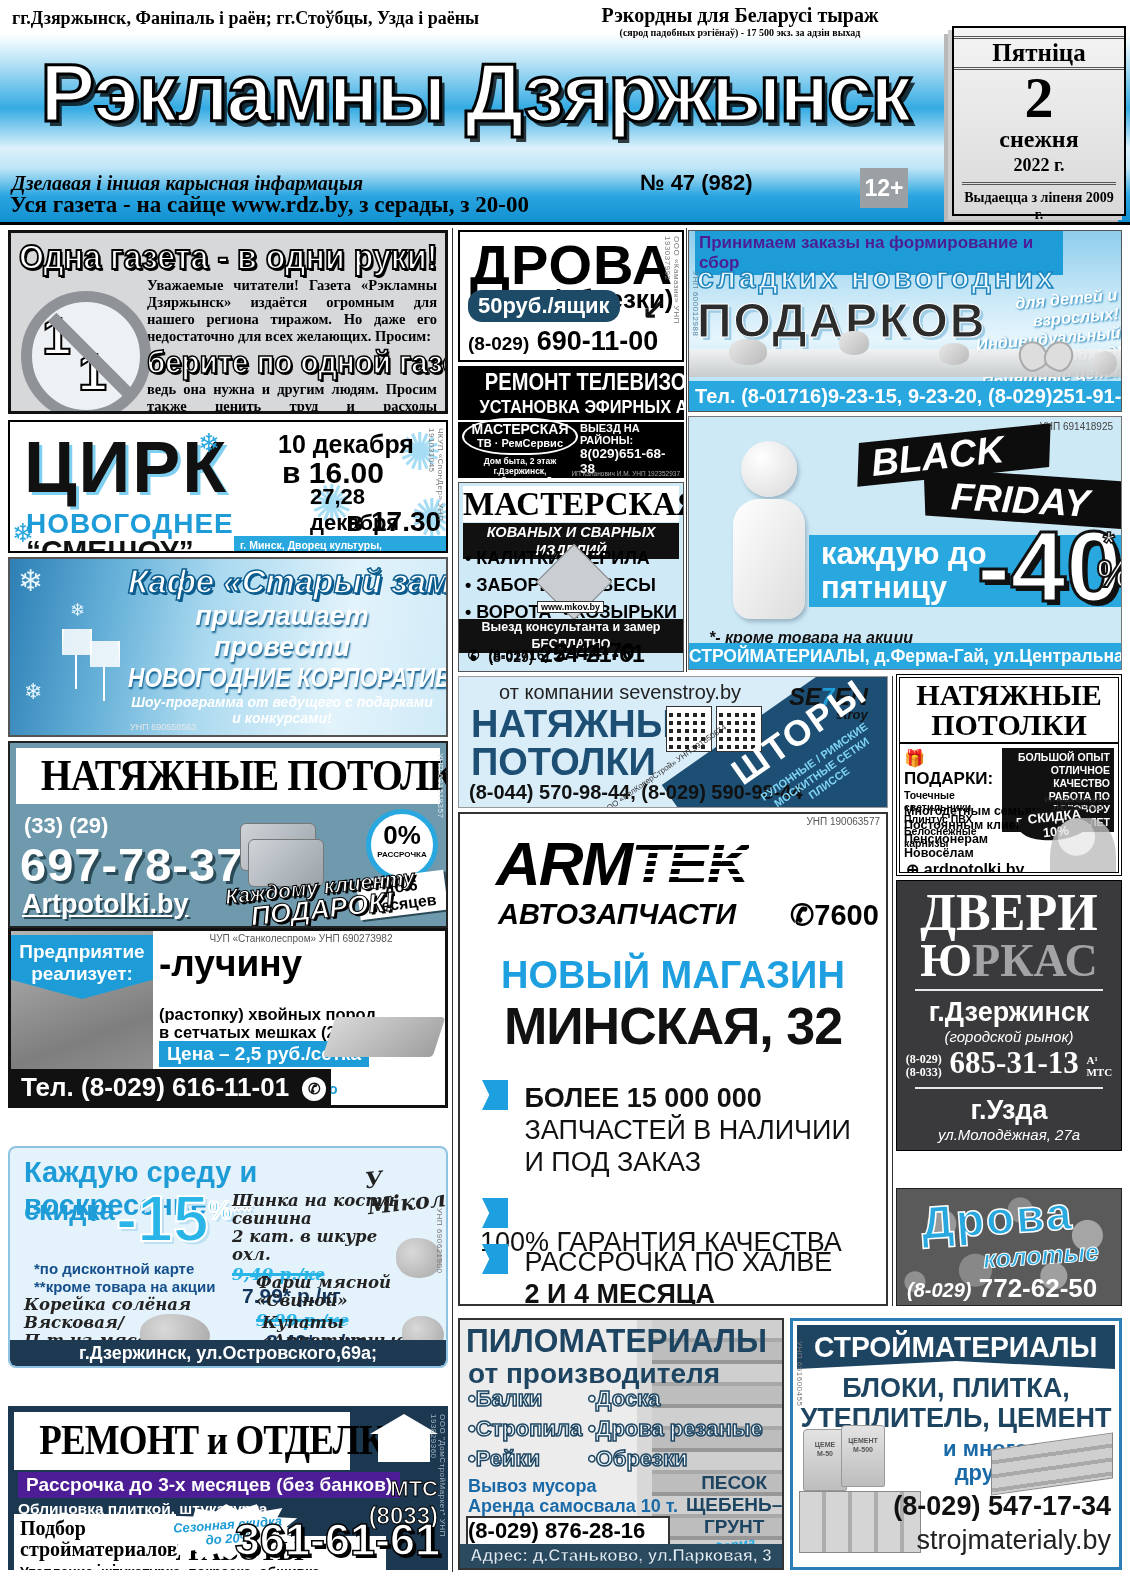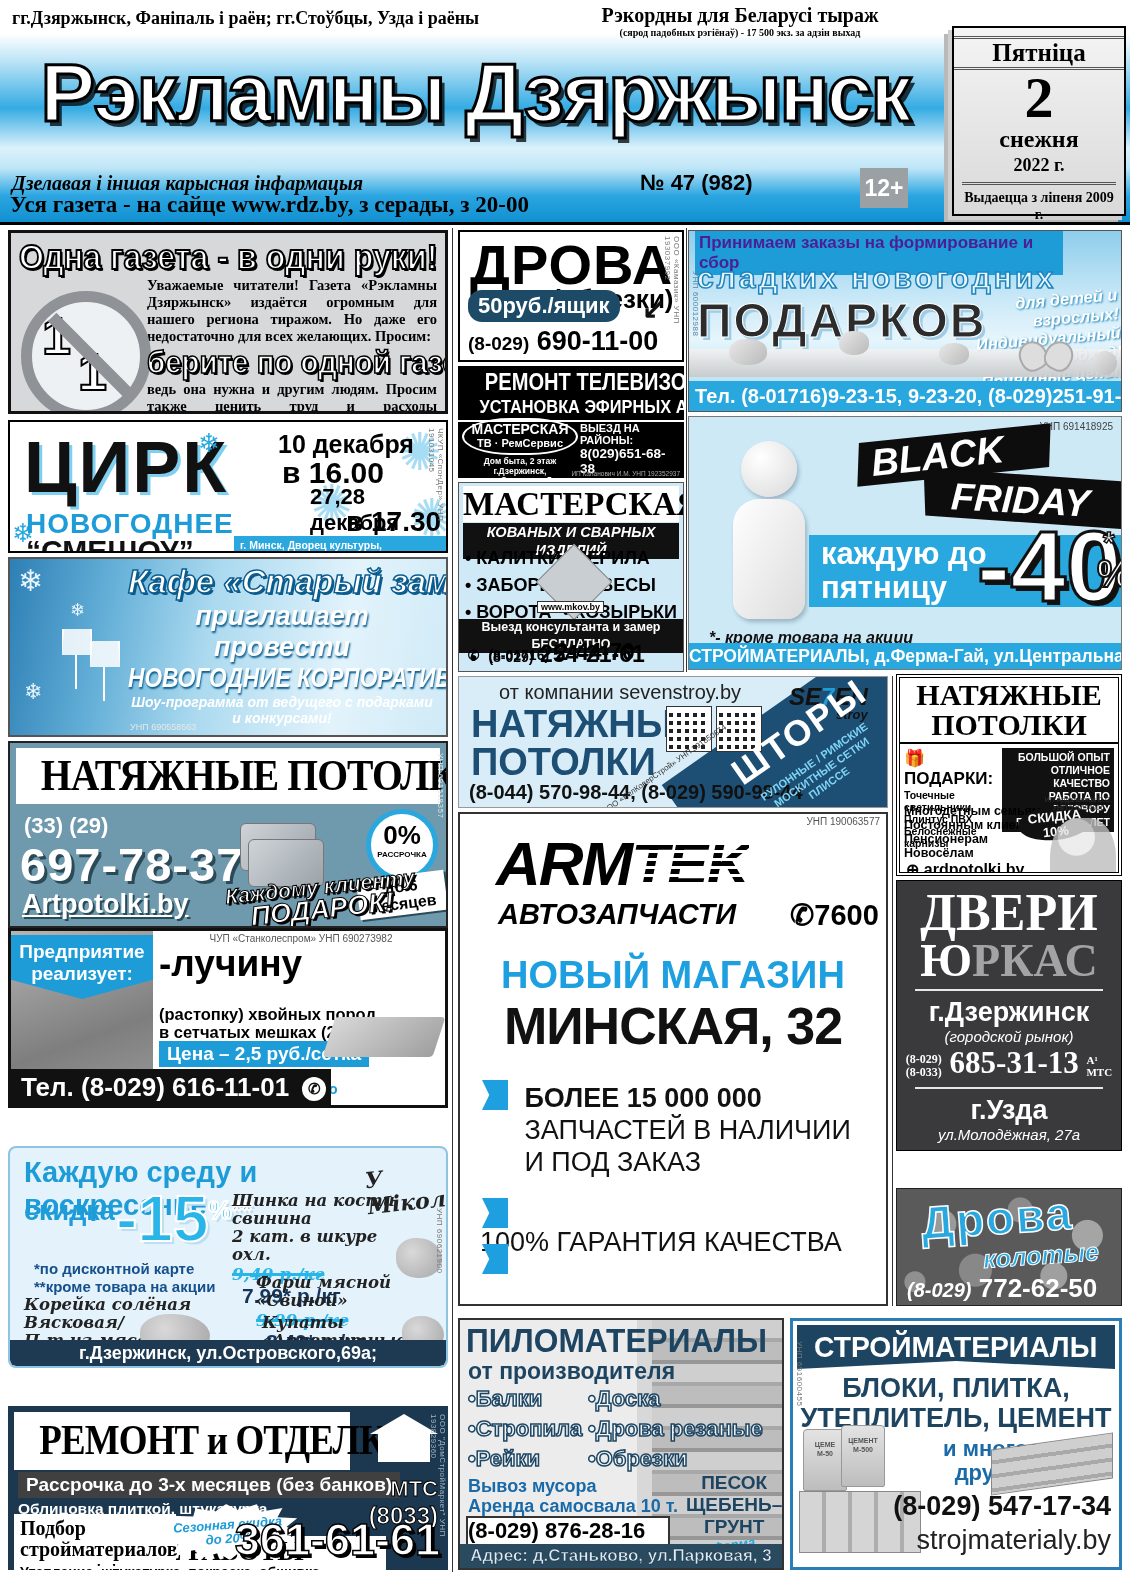--- a/index.html
+++ b/index.html
@@ -123,21 +123,21 @@
   .um-addr{position:absolute;left:0;bottom:0;width:100%;height:26px;background:#1d3a52;color:#fff;font-weight:900;font-size:18px;line-height:26px;text-align:center;border-radius:0 0 6px 6px;}
   .um-blob{position:absolute;background:radial-gradient(circle at 35% 35%,#d9d9d9,#a7a7a7);border-radius:45% 55% 50% 50%;}
 
   
   #remont{background:#1c3850;padding:6px;}
   .ro-titlebox{position:absolute;left:6px;top:6px;width:336px;height:58px;background:#fff;text-align:center;}
   .ro-titlebox span{font-family:"Liberation Serif",serif;font-weight:900;font-size:42px;line-height:56px;letter-spacing:-1px;}
   .ro-house{position:absolute;right:14px;top:8px;width:64px;height:52px;}
   .ro-roof{width:0;height:0;border-left:34px solid transparent;border-right:34px solid transparent;border-bottom:20px solid #fff;}
   .ro-base{width:52px;height:28px;background:#fff;margin-left:8px;}
-  .ro-rass{position:absolute;left:10px;top:66px;background:#404040;color:#fff;font-weight:900;font-size:19px;padding:2px 8px;}
+  .ro-rass{position:absolute;left:10px;top:66px;background:#4c1d95;color:#fff;font-weight:900;font-size:19px;padding:2px 8px;}
   .ro-list{position:absolute;left:10px;top:94px;color:#fff;font-weight:bold;font-size:15.5px;line-height:17px;width:330px;}
   .ro-fasad{position:absolute;left:6px;top:130px;width:360px;background:#fff;padding:2px 6px;}
   .ro-fasad .f1{font-family:"Liberation Serif",serif;font-weight:900;font-size:27px;line-height:26px;}
   .ro-fasad .f2{font-weight:bold;font-size:14px;}
   .ro-podbor{position:absolute;left:6px;bottom:6px;width:150px;background:#fff;font-family:"Liberation Serif",serif;font-weight:900;font-size:20px;line-height:21px;padding:4px 6px;}
   .ro-star{position:absolute;left:150px;bottom:10px;width:140px;height:56px;background:#fff;
     clip-path:polygon(50% 0,58% 12%,72% 4%,74% 18%,90% 14%,86% 30%,100% 34%,92% 48%,100% 62%,86% 66%,90% 82%,74% 78%,72% 94%,58% 86%,50% 100%,42% 86%,28% 94%,26% 78%,10% 82%,14% 66%,0 62%,8% 48%,0 34%,14% 30%,10% 14%,26% 18%,28% 4%,42% 12%);
     text-align:center;color:#1d9cd8;font-weight:900;font-style:italic;font-size:13px;line-height:14px;padding-top:14px;box-sizing:border-box;transform:rotate(-4deg);}
   .ro-mts{position:absolute;right:10px;top:70px;text-align:right;color:#fff;}
   .ro-mts .m1{font-weight:900;font-size:22px;-webkit-text-stroke:1px #000;}
@@ -206,21 +206,21 @@
   .ar-new2{position:absolute;left:0;top:182px;width:100%;text-align:center;color:#111;font-weight:900;font-size:52px;letter-spacing:-1px;}
   .ar-b{position:absolute;left:20px;color:#111;}
   .ar-flag{display:inline-block;width:30px;height:26px;background:#1d9fe0;clip-path:polygon(0 0,100% 0,100% 100%,50% 72%,0 100%);transform:rotate(90deg);vertical-align:top;margin-right:10px;}
   .ar-l{display:inline-block;font-size:27px;line-height:32px;vertical-align:top;}
 
   
   #pilo{background:linear-gradient(90deg,#ececec 0 55%,#d8d8d8 55%);}
   .pl-planks{position:absolute;right:0;top:0;width:130px;height:100%;
     background:repeating-linear-gradient(180deg,#cfcfcf 0 18px,#a8a8a8 18px 22px,#bdbdbd 22px 40px,#979797 40px 44px);}
   .pl-t{position:absolute;left:6px;top:2px;color:#1d4460;font-weight:900;font-size:33px;white-space:nowrap;}
-  .pl-s{position:absolute;left:8px;top:38px;color:#1d4460;font-weight:900;font-size:23px;text-align:center;}
+  .pl-s{position:absolute;left:8px;top:38px;color:#1d4460;font-weight:900;font-size:28px;text-align:center;}
   .pl-c1{position:absolute;left:8px;top:64px;font-weight:900;font-size:22px;line-height:30px;color:#eef6fb;-webkit-text-stroke:1.5px #1d4460;}
   .pl-c2{position:absolute;left:128px;top:64px;font-weight:900;font-size:22px;line-height:30px;color:#eef6fb;-webkit-text-stroke:1.5px #1d4460;}
   .pl-e{position:absolute;left:8px;top:156px;color:#1a6aa8;font-weight:900;font-size:18px;line-height:20px;}
   .pl-box{position:absolute;left:6px;top:196px;width:200px;background:#fff;border:2px solid #333;}
   .pl-box .p1{font-weight:900;font-size:22px;}
   .pl-box .p2{font-size:21px;color:#222;}
   .pl-sand{position:absolute;left:226px;top:152px;color:#1d4460;font-weight:900;font-size:19px;line-height:22px;text-align:center;}
   .pl-pay{position:absolute;left:230px;top:218px;color:#29a8e0;font-weight:900;font-style:italic;font-size:13px;line-height:14px;transform:rotate(-8deg);text-align:center;}
   .pl-addr{position:absolute;left:0;bottom:0;width:100%;height:24px;background:#2a4a60;color:#dceaf4;font-weight:900;font-size:17px;line-height:24px;text-align:center;-webkit-text-stroke:.5px #10293a;}
 
@@ -609,20 +609,21 @@
     <div class="ar-b" style="top:268px">
       <span class="ar-flag"></span>
       <span class="ar-l"><b>БОЛЕЕ 15 000 000</b><br><span>ЗАПЧАСТЕЙ В НАЛИЧИИ</span><br><span>И ПОД ЗАКАЗ</span></span>
     </div>
     <div class="ar-b" style="top:386px">
       <span class="ar-flag"></span>
       <span class="ar-l">100% ГАРАНТИЯ КАЧЕСТВА</span>
     </div>
     <div class="ar-b" style="top:432px">
       <span class="ar-flag"></span>
+      <span class="ar-l"><span>РАССРОЧКА ПО ХАЛВЕ</span><br><b>2 И 4 МЕСЯЦА</b></span>
     </div>
   </section>
 
   <section class="ad" id="pilo" style="left:458px;top:1318px;width:326px;height:252px;border:2px solid #333">
     <div class="pl-planks"></div>
     <div class="pl-t"><span class="sx" style="transform:scaleX(.96)">ПИЛОМАТЕРИАЛЫ</span></div>
     <div class="pl-s">от производителя</div>
     <div class="pl-c1">
       <div>•Балки</div>
       <div>•Стропила</div>

